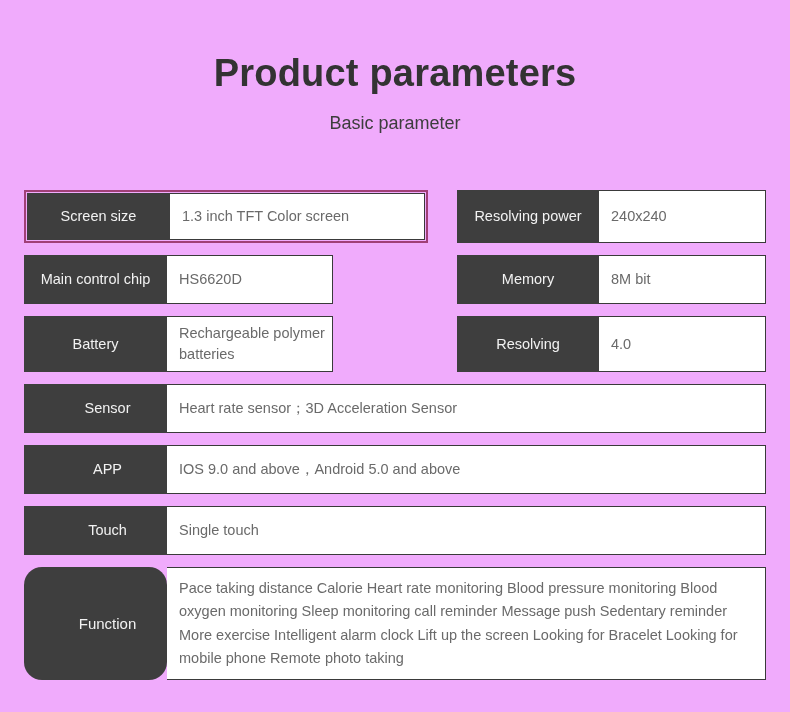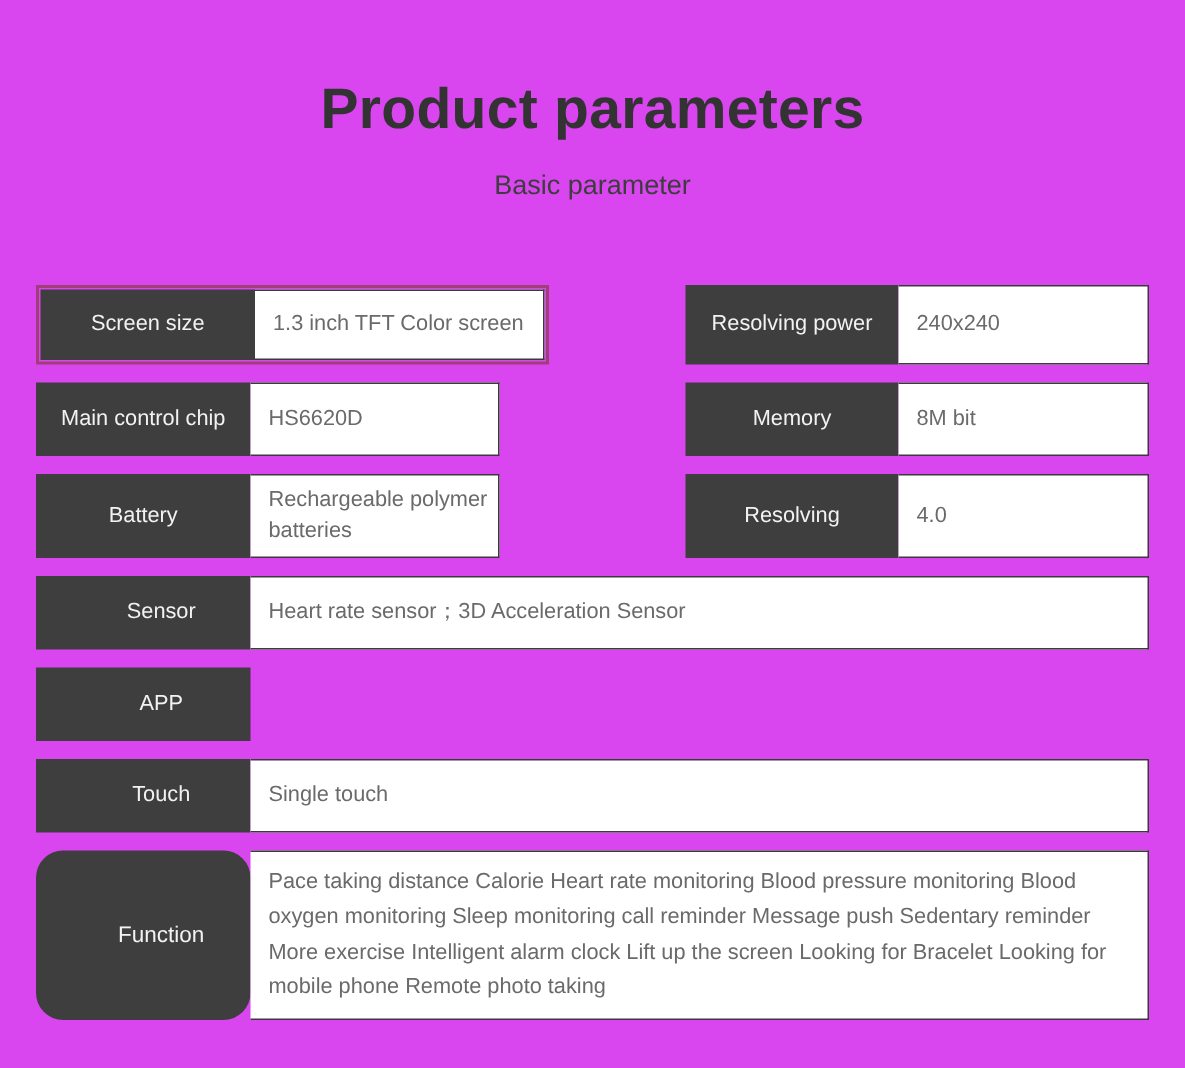--- a/index.html
+++ b/index.html
@@ -11,21 +11,21 @@
     height: 712px;
     background: #ffffff;
     font-family: "Liberation Sans", sans-serif;
     overflow: hidden;
   }
 
   .page {
     position: relative;
     width: 790px;
     height: 712px;
-    background: #d946ef;
+    background: #f0abfc;
   }
 
   
   .title {
     position: absolute;
     top: 52px;
     left: 0;
     width: 790px;
     text-align: center;
     font-size: 38px;
@@ -71,21 +71,21 @@
   }
   .cellgroup.half {
     width: 309px;
   }
   .cellgroup.full {
     width: 742px;
   }
   .cellgroup.highlight {
     border: 2px solid #a03f77;
     padding: 1px;
-    width: 342px;
+    width: 404px;
     min-height: 53px;
   }
 
   .label {
     background: #3e3e3e;
     color: #f2f2f2;
     font-size: 14.5px;
     display: flex;
     align-items: center;
     justify-content: center;
@@ -172,20 +172,21 @@
     <div class="row">
       <div class="cellgroup full">
         <div class="label lw-full">Sensor</div>
         <div class="value">Heart rate sensor；3D Acceleration Sensor</div>
       </div>
     </div>
 
     <div class="row">
       <div class="cellgroup full">
         <div class="label lw-full">APP</div>
+        <div class="value">IOS 9.0 and above，Android 5.0 and above</div>
       </div>
     </div>
 
     <div class="row">
       <div class="cellgroup full">
         <div class="label lw-full">Touch</div>
         <div class="value">Single touch</div>
       </div>
     </div>
 

